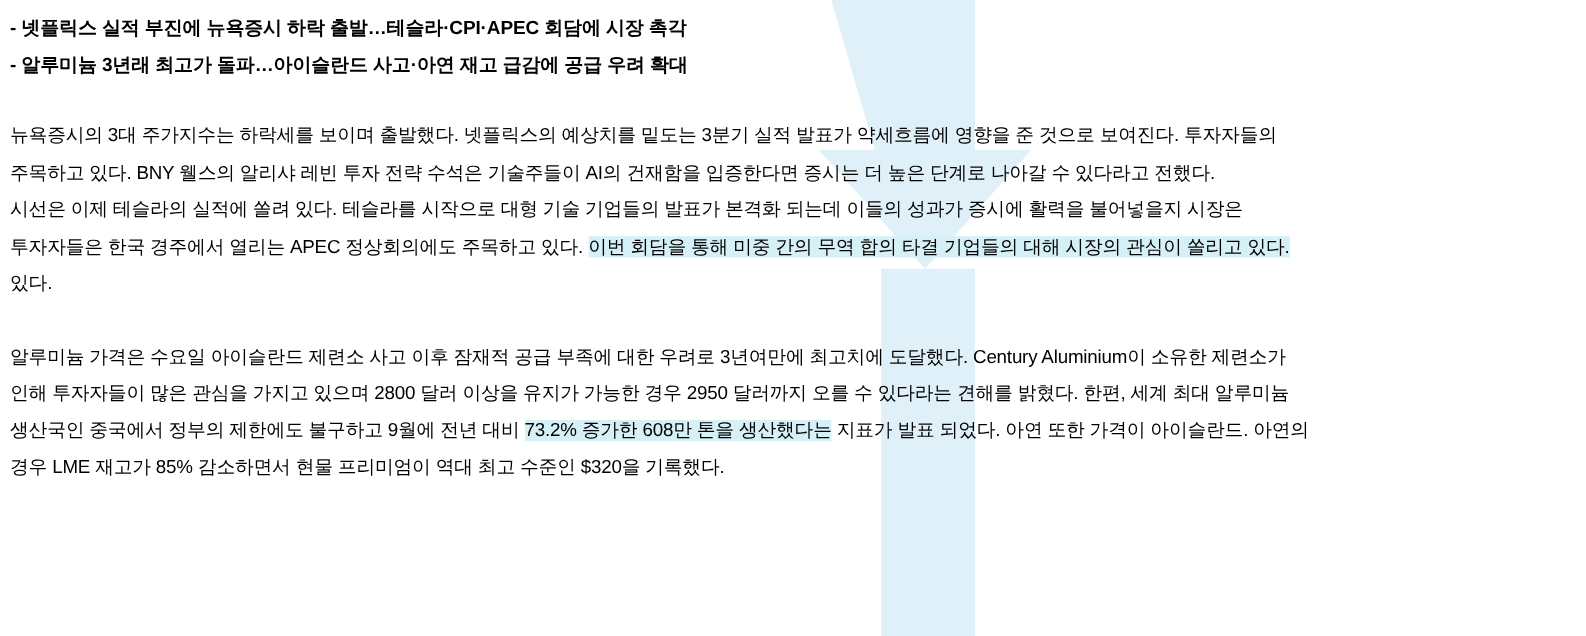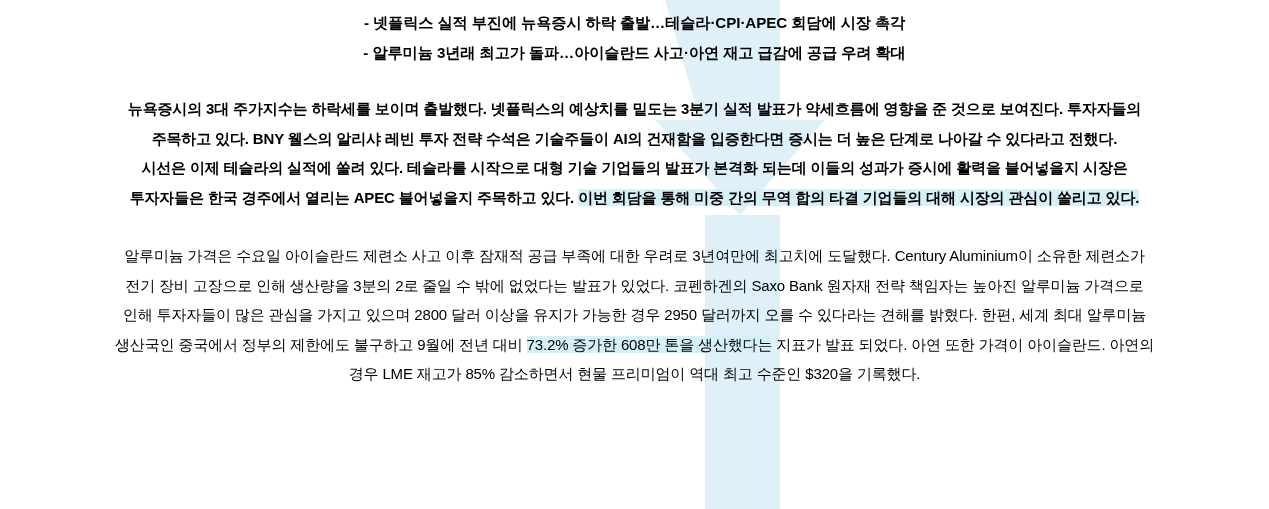--- a/index.html
+++ b/index.html
@@ -23,35 +23,33 @@
     width: 300px;
     height: 509px;
     pointer-events: none;
     z-index: 0;
     opacity: 1;
   }
   #content {
     position: relative;
     z-index: 1;
     padding: 8px 8px 0 8px;
-    text-align: center;
   }
   .headlines {
     margin: 0 0 6px 0;
   }
   .headline {
     font-size: 15.2px;
     font-weight: bold;
     line-height: 30px;
     white-space: nowrap;
     letter-spacing: -0.1px;
   }
   .body-block {
     margin-top: 26px;
-    font-weight: bold;
   }
   .body-line {
     font-size: 15px;
     line-height: 29.5px;
     white-space: nowrap;
     letter-spacing: -0.15px;
   }
   .hl {
     background: #d6f0f7;
   }
@@ -73,26 +71,26 @@
 
   <div class="headlines">
     <div class="headline">-  넷플릭스 실적 부진에 뉴욕증시 하락 출발…테슬라·CPI·APEC 회담에 시장 촉각</div>
     <div class="headline">- 알루미늄 3년래 최고가 돌파…아이슬란드 사고·아연 재고 급감에 공급 우려 확대</div>
   </div>
 
   <div class="body-block">
       <div class="body-line"><span>뉴욕증시의 3대 주가지수는 하락세를 보이며 출발했다. 넷플릭스의 예상치를 밑도는 3분기 실적 발표가 약세흐름에 영향을 준 것으로 보여진다. 투자자들의</span></div>
       <div class="body-line"><span>주목하고 있다.  BNY 웰스의 알리샤 레빈 투자 전략 수석은 기술주들이 AI의 건재함을 입증한다면 증시는 더 높은 단계로 나아갈 수 있다라고 전했다.</span></div>
       <div class="body-line"><span>시선은 이제 테슬라의 실적에 쏠려 있다. 테슬라를 시작으로 대형 기술 기업들의 발표가 본격화 되는데 이들의 성과가 증시에 활력을 불어넣을지 시장은</span></div>
-      <div class="body-line"><span>투자자들은 한국 경주에서 열리는 APEC 불어넣을지 주목하고 있다. </span><span class="hl">이번 회담을 통해 미중 간의 무역 합의 타결 기업들의 대해 시장의 관심이 쏠리고 있다.</span></div>
+      <div class="body-line"><span>투자자들은 한국 경주에서 열리는 APEC 정상회의에도 주목하고 있다. </span><span class="hl">이번 회담을 통해 미중 간의 무역 합의 타결 기업들의 대해 시장의 관심이 쏠리고 있다.</span></div>
+      <div class="body-line"><span>있다.</span></div>
     </div>
 
   <div class="gap"></div>
 
   <div>
       <div class="body-line"><span>알루미늄 가격은 수요일 아이슬란드 제련소 사고 이후 잠재적 공급 부족에 대한 우려로 3년여만에 최고치에 도달했다. Century Aluminium이 소유한 제련소가</span></div>
-      <div class="body-line"><span>전기 장비 고장으로 인해 생산량을 3분의 2로 줄일 수 밖에 없었다는 발표가 있었다.  코펜하겐의 Saxo Bank 원자재 전략 책임자는 높아진 알루미늄 가격으로</span></div>
       <div class="body-line"><span>인해 투자자들이 많은 관심을 가지고 있으며 2800 달러 이상을 유지가 가능한 경우 2950 달러까지 오를 수 있다라는 견해를 밝혔다.  한편, 세계 최대 알루미늄</span></div>
       <div class="body-line"><span>생산국인 중국에서 정부의 제한에도 불구하고 9월에 전년 대비 </span><span class="hl">73.2% 증가한 608만 톤을 생산했다는</span><span> 지표가 발표 되었다. 아연 또한 가격이 아이슬란드. 아연의</span></div>
       <div class="body-line"><span>경우 LME 재고가 85% 감소하면서 현물 프리미엄이 역대 최고 수준인 $320을 기록했다.</span></div>
     </div>
 
 </div>
 
 </body></html>

